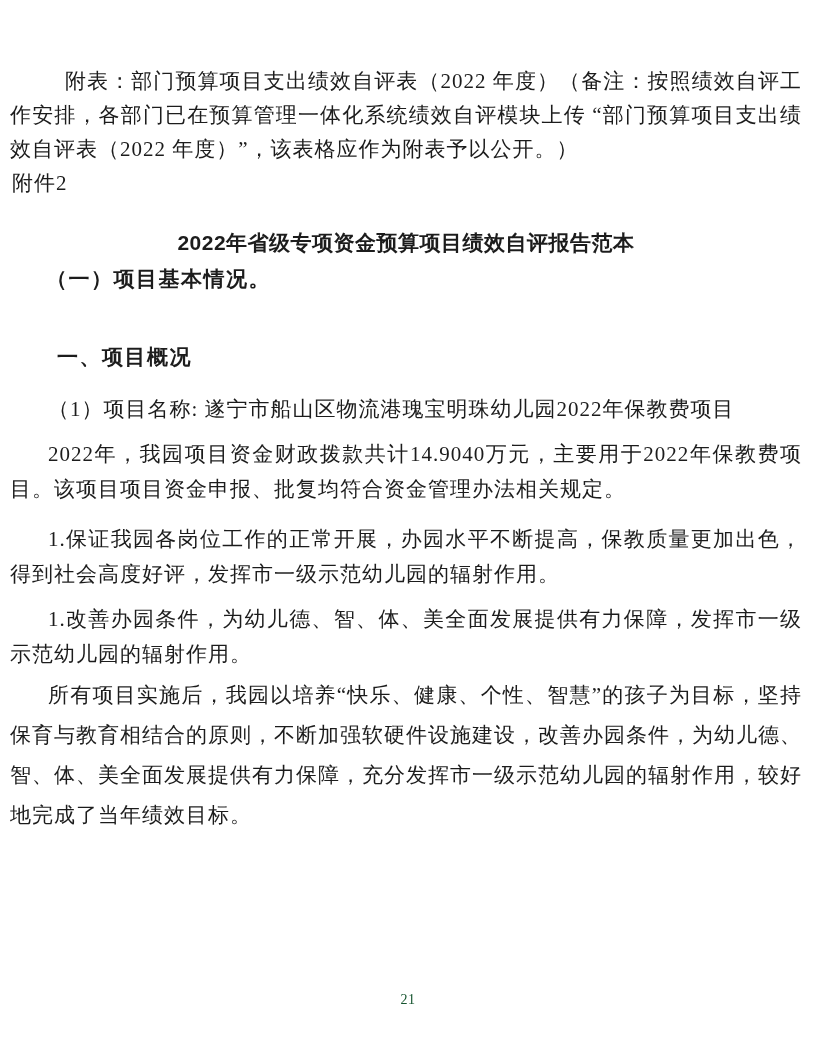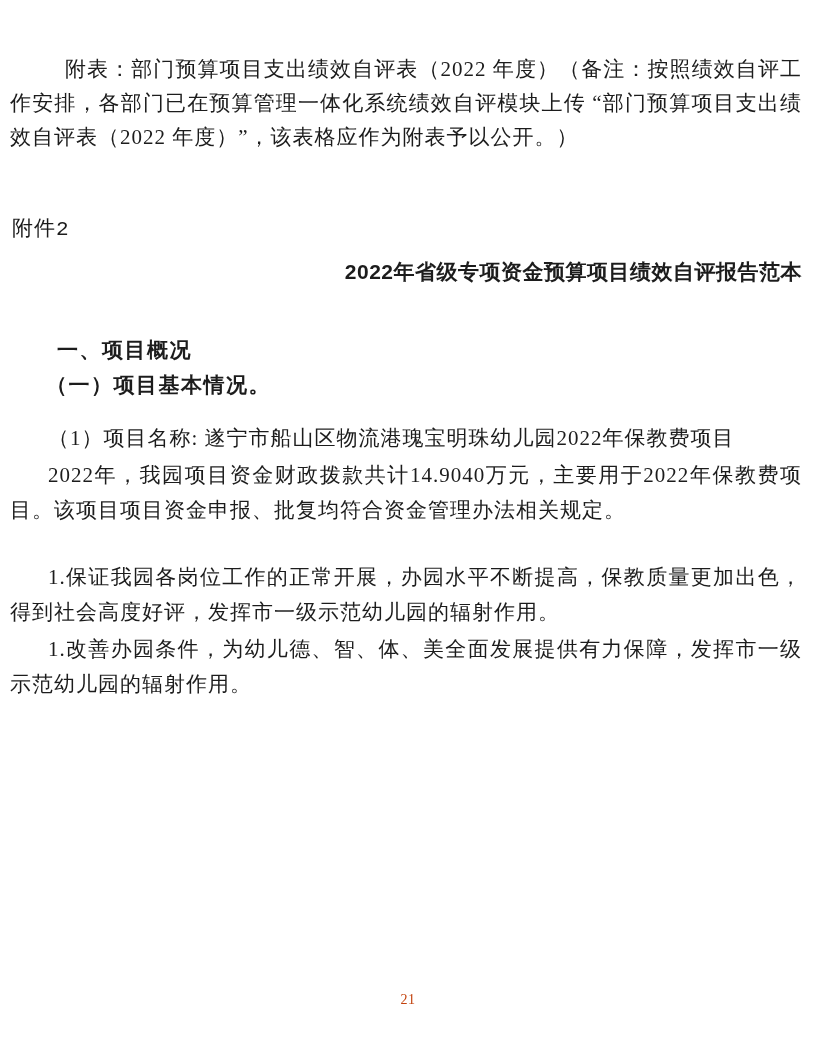--- a/index.html
+++ b/index.html
@@ -14,46 +14,44 @@
     margin: 0 auto;
     background: #ffffff;
     color: #1c1c1c;
     font-family: "Liberation Serif", "DejaVu Serif", serif;
     font-size: 21px;
     letter-spacing: 1px;
     overflow: hidden;
   }
   .content {
     position: absolute;
-    top: 52px;
+    top: 64px;
     left: 10px;
     right: 14px;
   }
   .p {
     margin: 0;
     line-height: 35px;
     text-align: justify;
   }
   
   .attachment-note {
     text-indent: 55px;
     line-height: 34px;
   }
   
   .appendix-label {
-    margin-top: 58px;
     line-height: 35px;
     text-indent: 2px;
-    font-family: Liberation Mono, monospace;
   }
   
   .doc-title {
-    margin-top: 7px;
+    margin-top: 24px;
     line-height: 36px;
-    text-align: right;
+    text-align: center;
     font-weight: bold;
     letter-spacing: 0.5px;
     font-family: "Liberation Sans", "DejaVu Sans", sans-serif;
     font-size: 21px;
   }
   
   .h1 {
     margin-top: 42px;
     line-height: 35px;
     font-weight: bold;
@@ -70,60 +68,61 @@
     letter-spacing: 1.5px;
   }
   .h2.flush {
     text-indent: 0;
     margin-top: 2px;
   }
   .body-indent {
     text-indent: 38px;
   }
   .mt-sm { margin-top: 18px; }
-  .mt-md { margin-top: 2px; }
-  .mt-lg { margin-top: 32px; }
+  .mt-md { margin-top: 10px; }
+  .mt-lg { margin-top: 15px; }
   
   .p-wide {
     line-height: 40px;
     margin-top: 3px;
   }
   .page-number {
     position: absolute;
     bottom: 48px;
     left: 0;
     right: 0;
     text-align: center;
     font-size: 14px;
     letter-spacing: 0.5px;
-    color: #c2410c;
+    color: #14532d;
   }
 </style>
 </head>
 <body>
 
 <div class="page">
   <div class="content">
 
     <p class="p attachment-note">附表：部门预算项目支出绩效自评表（2022 年度）（备注：按照绩效自评工作安排，各部门已在预算管理一体化系统绩效自评模块上传 “部门预算项目支出绩效自评表（2022 年度）”，该表格应作为附表予以公开。）</p>
 
     <p class="p appendix-label">附件2</p>
 
     <p class="p doc-title">2022年省级专项资金预算项目绩效自评报告范本</p>
 
+    <p class="p h2">（一）项目基本情况。</p>
+
     <p class="p h1">一、项目概况</p>
-
-    <p class="p h2">（一）项目基本情况。</p>
 
     <p class="p body-indent mt-sm">（1）项目名称: 遂宁市船山区物流港瑰宝明珠幼儿园2022年保教费项目</p>
 
     <p class="p body-indent mt-md">2022年，我园项目资金财政拨款共计14.9040万元，主要用于2022年保教费项目。该项目项目资金申报、批复均符合资金管理办法相关规定。</p>
 
 
     <p class="p body-indent mt-lg">1.保证我园各岗位工作的正常开展，办园水平不断提高，保教质量更加出色，得到社会高度好评，发挥市一级示范幼儿园的辐射作用。</p>
 
     <p class="p body-indent mt-md">1.改善办园条件，为幼儿德、智、体、美全面发展提供有力保障，发挥市一级示范幼儿园的辐射作用。</p>
 
+    <p class="p body-indent p-wide">所有项目实施后，我园以培养“快乐、健康、个性、智慧”的孩子为目标，坚持保育与教育相结合的原则，不断加强软硬件设施建设，改善办园条件，为幼儿德、智、体、美全面发展提供有力保障，充分发挥市一级示范幼儿园的辐射作用，较好地完成了当年绩效目标。</p>
 
   </div>
 
   <div class="page-number">21</div>
 </div>
 
 </body></html>

